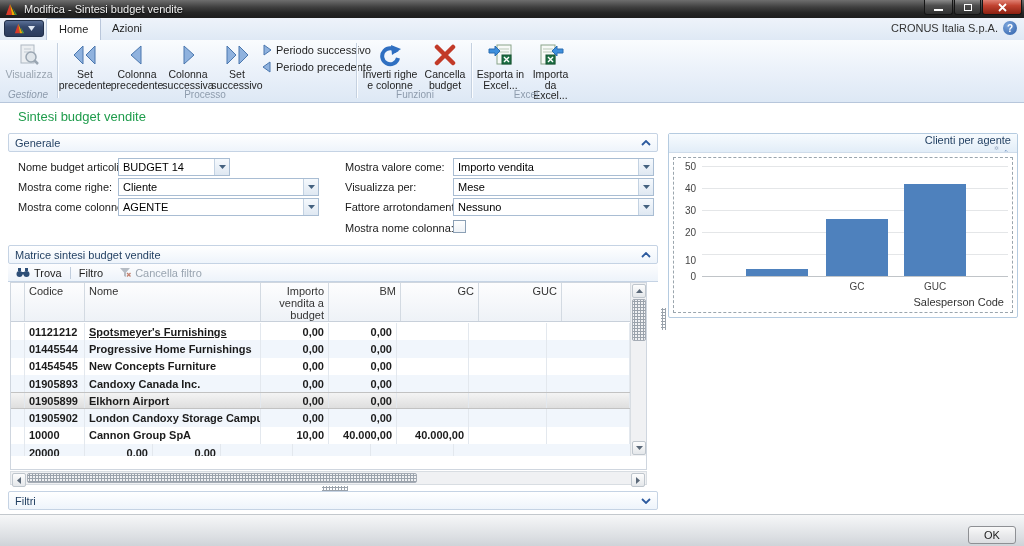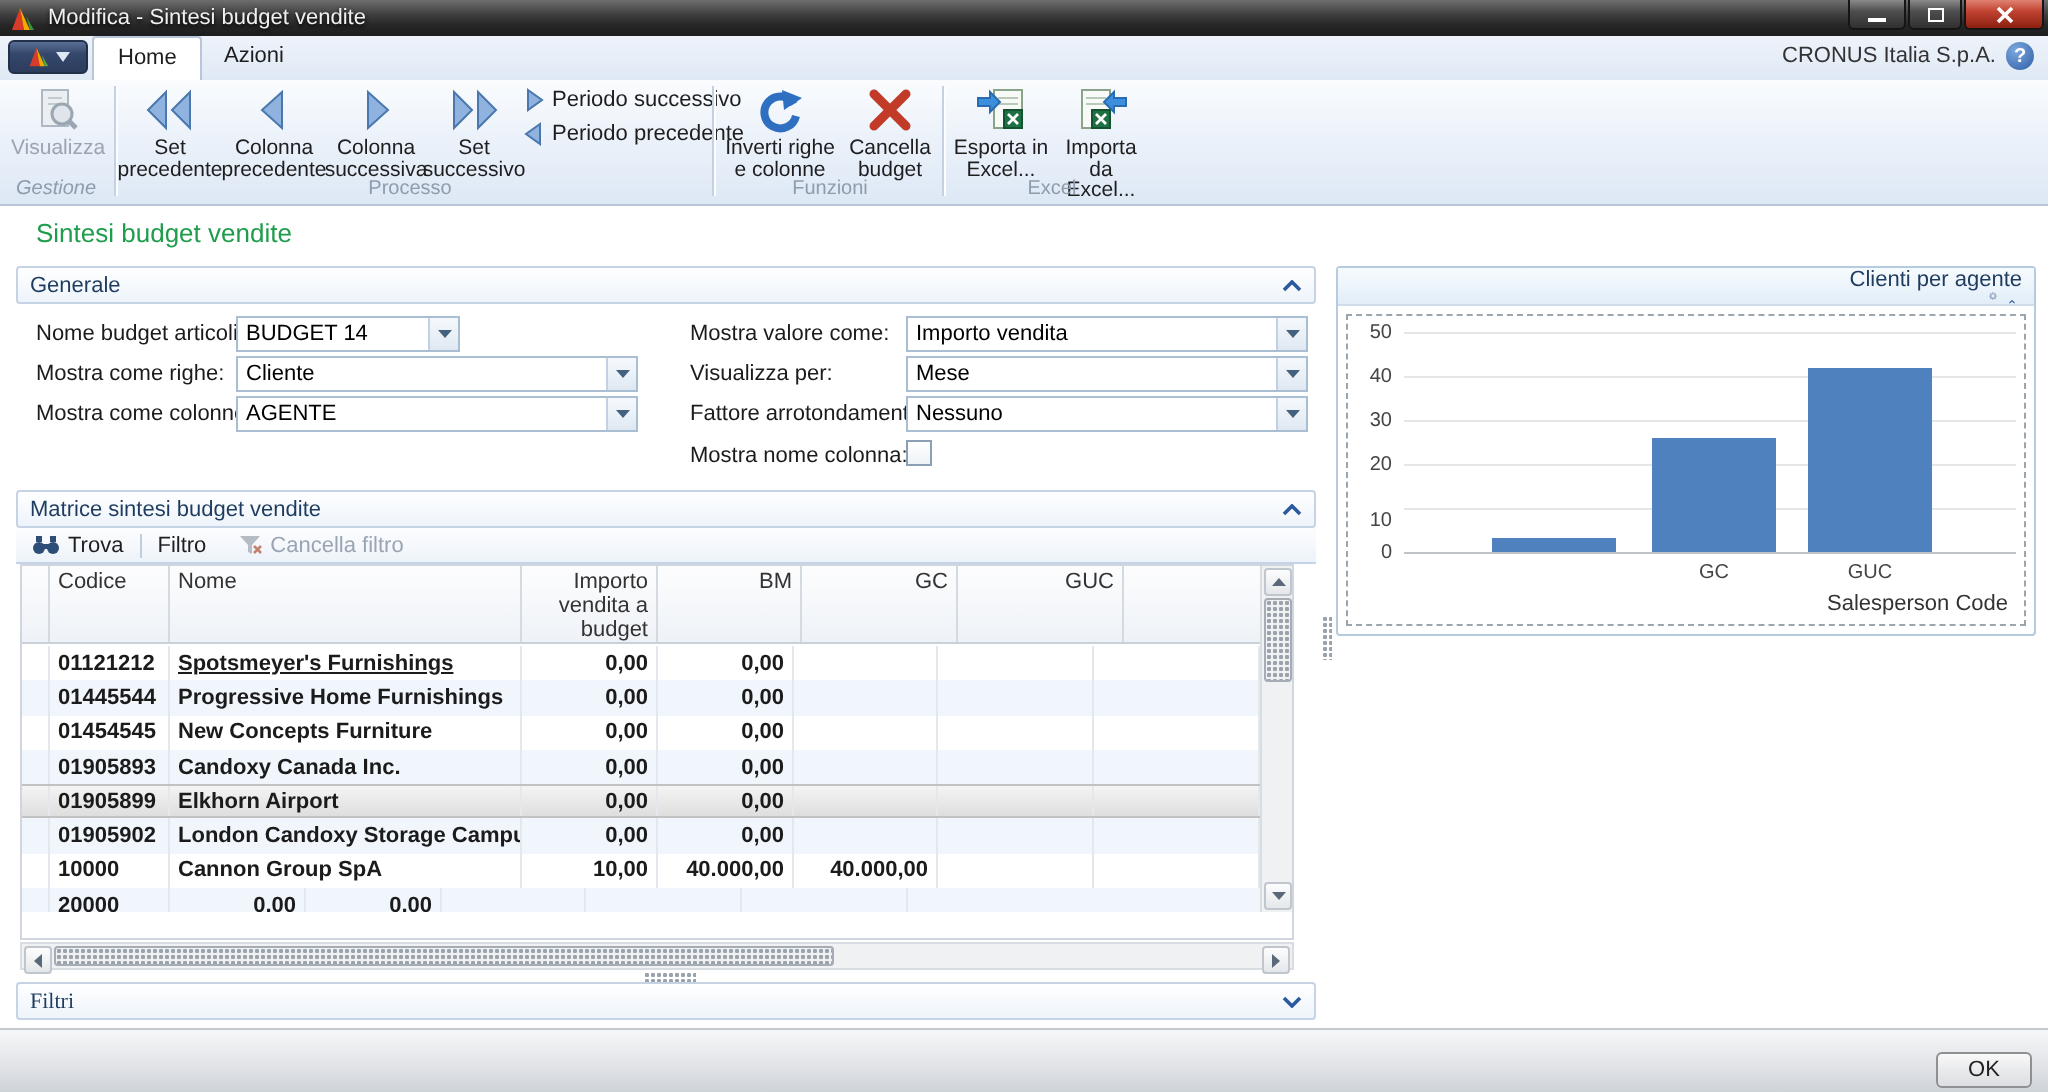--- a/index.html
+++ b/index.html
@@ -489,21 +489,21 @@
     <div class="sarrow" style="top:1px; right:1px; left:auto;">
         <svg width="4" height="7" viewBox="0 0 4 7">
           <polygon points="0,0 0,7 4,3.5" fill="#5a6878"></polygon>
         </svg>
       </div>
   </div>
 
   <div id="hsplit" class="grip"></div>
   <div id="vsplit" class="grip"></div>
 
-  <div class="fasttab-header" style="left:8px; top:388px; width:650px;font-family:Liberation Serif, serif;">
+  <div class="fasttab-header" style="left:8px; top:388px; width:650px;">
     <span>Filtri</span>
     <span class="spacer"></span>
     <svg width="10" height="6" viewBox="0 0 10 6">
         <polyline points="1,1 5,5 9,1" fill="none" stroke="#2c5a9e" stroke-width="1.8"></polyline>
       </svg>
   </div>
 
   <div id="chartpanel">
     <div id="chartheader">
       <span>Clienti per agente</span>

